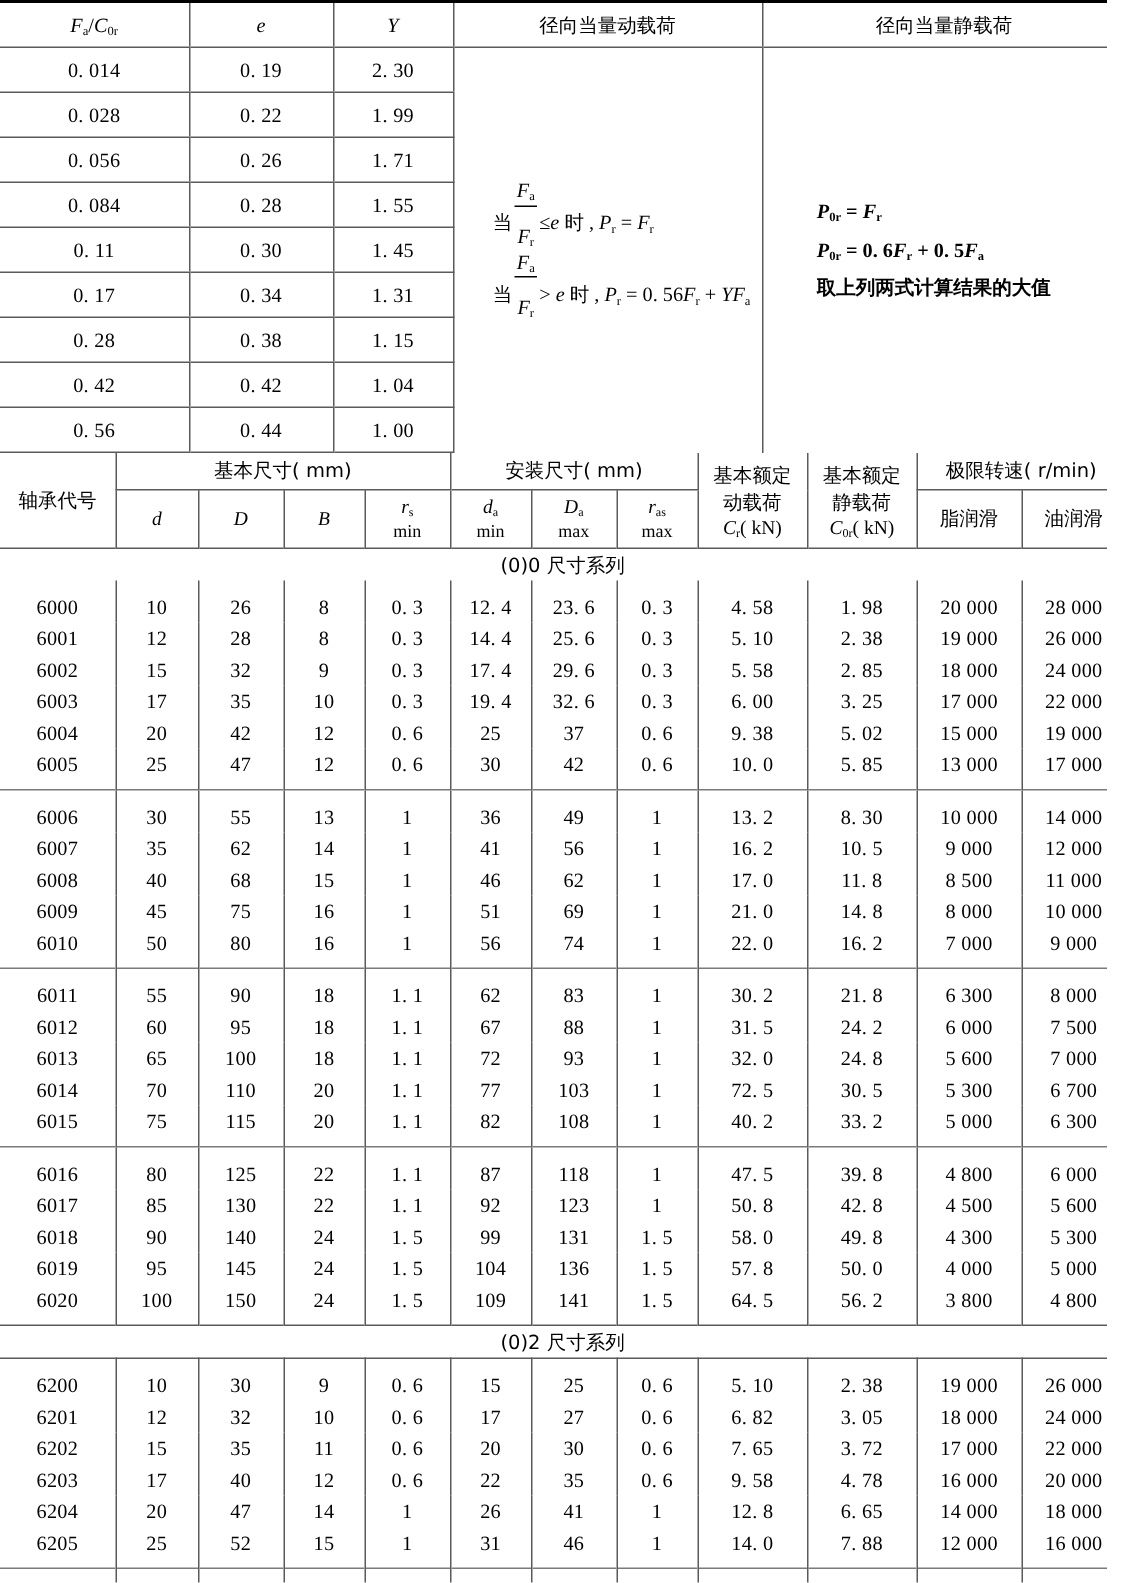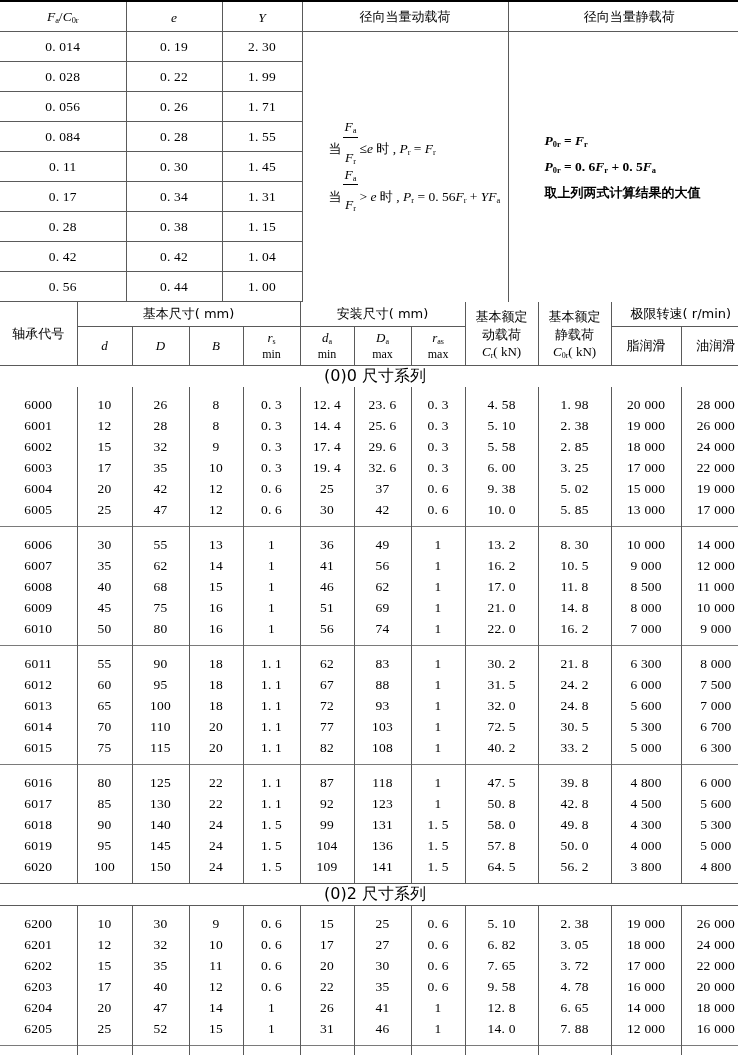--- a/index.html
+++ b/index.html
@@ -39,21 +39,21 @@
   .frac .d{display:block;line-height:1.18;padding:0 2px;margin-top:12px;}
 
   .formula{font-size:13.5px;line-height:2.55;padding-left:26px;}
   .formula2{font-size:13.5px;line-height:1.95;padding-left:36px;font-weight:bold;}
   .formula2 .zh{font-family:"DejaVu Sans","Liberation Sans",sans-serif;font-size:13px;}
   .dang{font-family:"DejaVu Sans","Liberation Sans",sans-serif;font-size:13px;}
 
   
   #main-table td{height:21px;}
   #main-table .hdr td{height:auto;padding:3px 0;}
-  .series-row td{height:26px;font-family:"DejaVu Sans","Liberation Sans",sans-serif;font-size:16px;}
+  .series-row td{height:26px;font-family:"DejaVu Sans","Liberation Sans",sans-serif;font-size:13px;}
   .grp-top td{padding-top:7px;}
   .grp-end td{padding-bottom:6px;}
   .sep{border-top:1px solid #7a7a7a;}
   .hdr-sub{font-size:12px;}
 </style>
 </head>
 <body>
 
 <div class="page">
 

